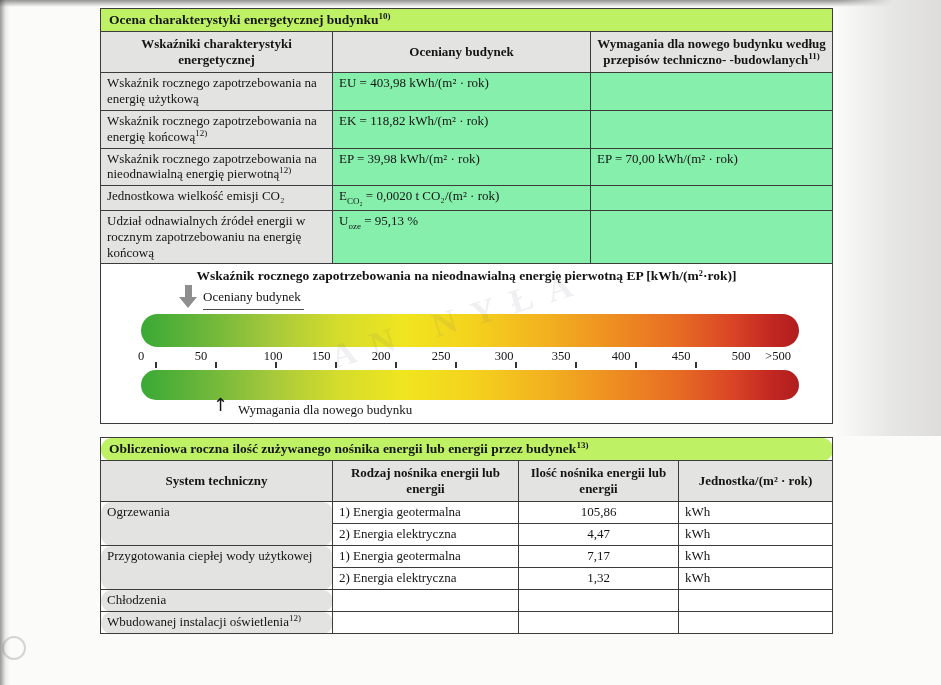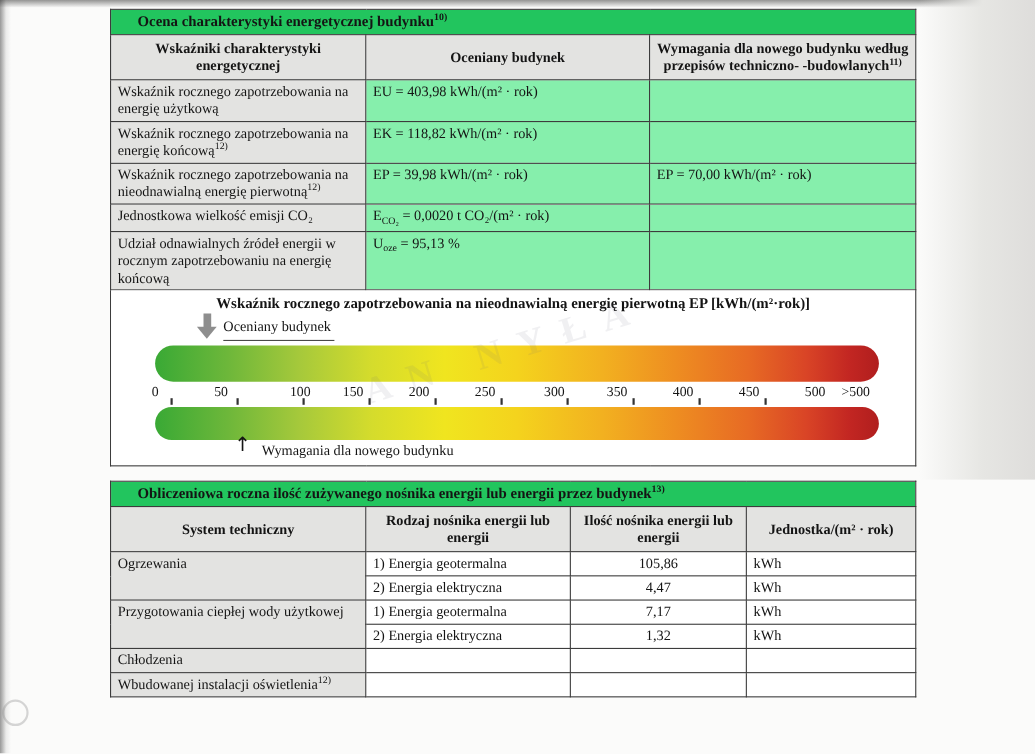--- a/index.html
+++ b/index.html
@@ -21,21 +21,21 @@
   .wm-circle { position:absolute; left:2px; top:636px; width:24px; height:24px; border-radius:50%;
     border:2.5px solid rgba(140,140,140,.35); }
 
   
   .sec { position:absolute; left:100px; width:732px; background:#fff; }
   .sec1 { top:8px; }
   .sec2 { top:437px; }
 
   table { border-collapse:collapse; width:100%; font-size:13px; line-height:1.22; table-layout:fixed; }
   td, th { border:1px solid #3c3c3c; padding:2px 6px 3px 6px; vertical-align:top; text-align:left; font-weight:normal; overflow:hidden; }
-  .titlebar { font-weight:bold; background:#22c55e; font-size:13.5px; padding:3px 24px; }
+  .titlebar { font-weight:bold; background:#bef264; font-size:13.5px; padding:3px 8px; }
   .gray { background:#e3e3e1; }
   th.hcell { background:#e3e3e1; font-weight:bold; text-align:center; vertical-align:middle; padding:4px 6px; }
   sup { font-size:9px; line-height:0; }
   sub.inl { font-size:9px; }
   .valcell { background:#86efac; }
 
   
   td.chartcell { padding:0; height:160px; position:relative; background:#fff; }
   .ep-title { text-align:center; font-weight:bold; font-size:13.5px; padding-top:4px; }
   .down-arrow { position:absolute; left:78px; top:21px; width:18px; height:23px; }
@@ -54,21 +54,21 @@
   .t6{left:363px} .t7{left:420px} .t8{left:480px} .t9{left:540px} .t10{left:600px} .t11{left:637px}
   .tm { position:absolute; top:13px; width:1.5px; height:6px; background:#333; display:block; }
   .m0{left:14px} .m1{left:74px} .m2{left:134px} .m3{left:194px} .m4{left:254px}
   .m5{left:314px} .m6{left:374px} .m7{left:434px} .m8{left:494px} .m9{left:554px}
   .up-arrow { position:absolute; left:112px; top:132px; font-size:18px; line-height:1; font-family:"DejaVu Sans", sans-serif; }
   .req-label { position:absolute; left:137px; top:138px; font-size:13px; }
   .watermark { position:absolute; left:225px; top:34px; font-size:34px; font-weight:bold; letter-spacing:16px;
     color:rgba(110,110,125,.10); transform:rotate(-17deg); white-space:nowrap; pointer-events:none; }
 
   
-  .sec2 td { height:22px; }
+  .sec2 td { height:22px;border-radius:11px; }
   .sec2 th.hcell { height:36px; }
   .num { text-align:center; }
 </style>
 </head>
 <body>
 
 <div class="page">
 
   <div class="edge-top"></div>
   <div class="shade-right"></div>

